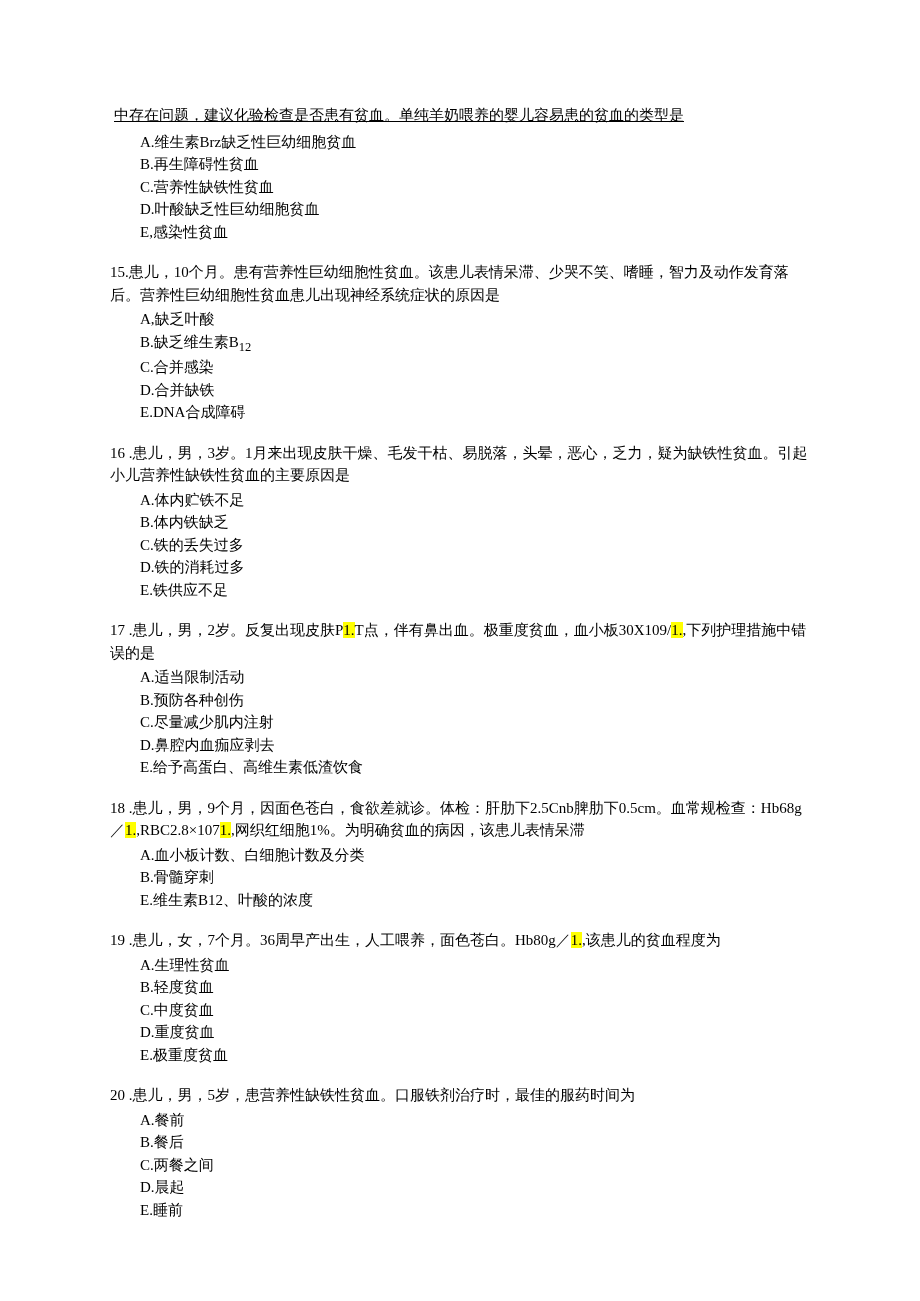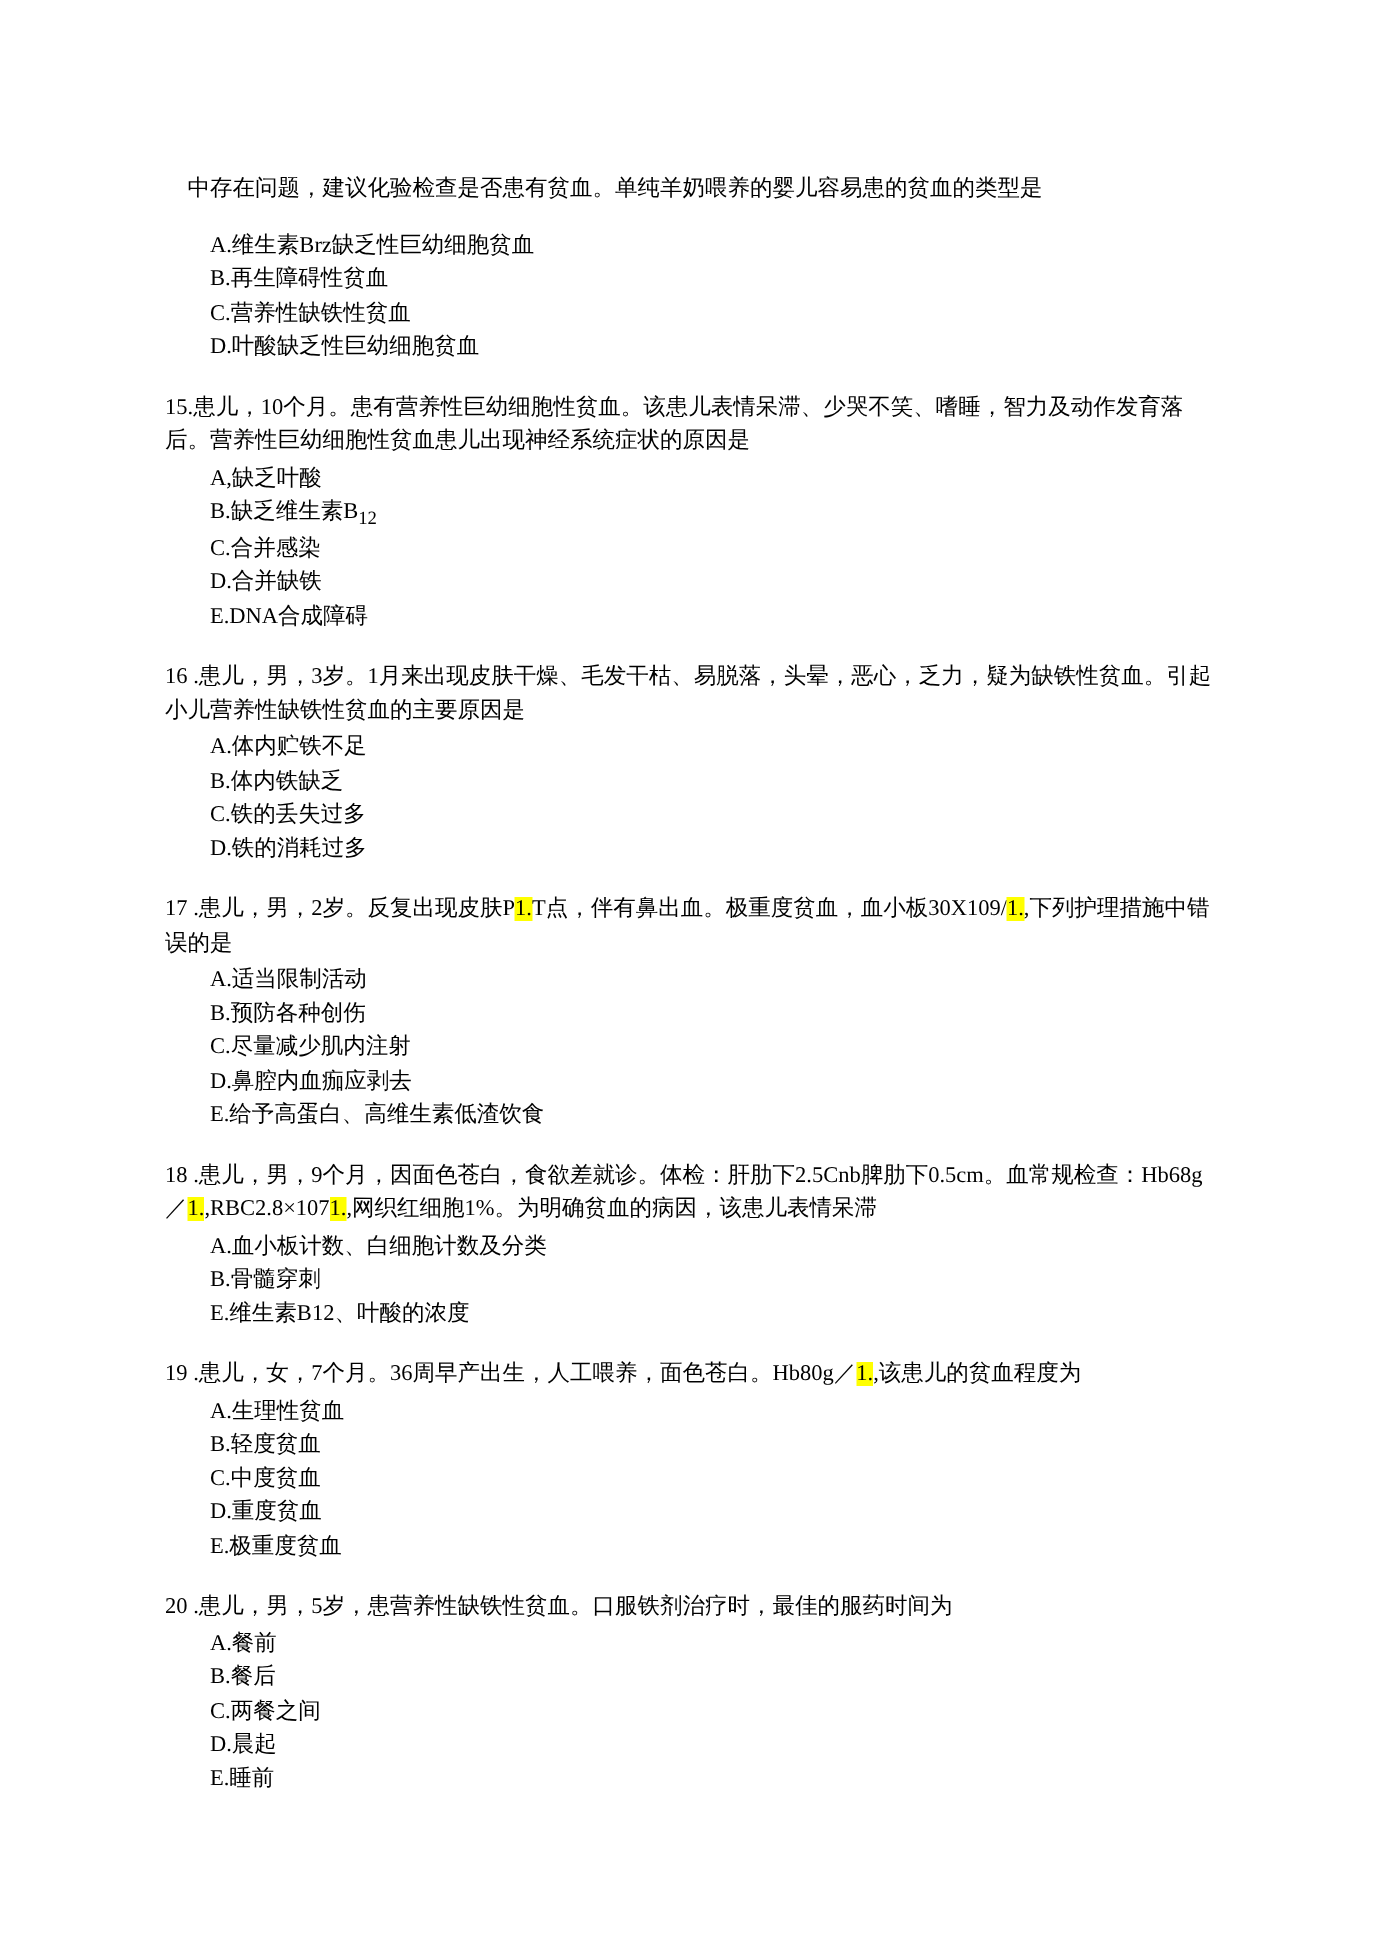--- a/index.html
+++ b/index.html
@@ -23,33 +23,35 @@
   .options {
     padding-left: 2em;
   }
   .opt {
     display: block;
   }
   .hl {
     background: #ffff00;
   }
   .continuation .stem-cont {
-    margin: 15px;
+    margin: 4px;
+    text-decoration: underline;
   }
 </style>
 </head>
 <body>
 
 <div class="question continuation">
   <p class="stem-cont">中存在问题，建议化验检查是否患有贫血。单纯羊奶喂养的婴儿容易患的贫血的类型是</p>
   <div class="options">
     <span class="opt">A.维生素Brz缺乏性巨幼细胞贫血</span>
     <span class="opt">B.再生障碍性贫血</span>
     <span class="opt">C.营养性缺铁性贫血</span>
     <span class="opt">D.叶酸缺乏性巨幼细胞贫血</span>
+    <span class="opt">E,感染性贫血</span>
   </div>
 </div>
 
 <div class="question">
   <p class="stem">15.患儿，10个月。患有营养性巨幼细胞性贫血。该患儿表情呆滞、少哭不笑、嗜睡，智力及动作发育落后。营养性巨幼细胞性贫血患儿出现神经系统症状的原因是</p>
   <div class="options">
     <span class="opt">A,缺乏叶酸</span>
     <span class="opt"><span>B.缺乏维生素B</span><sub>12</sub></span>
     <span class="opt">C.合并感染</span>
     <span class="opt">D.合并缺铁</span>
@@ -57,20 +59,21 @@
   </div>
 </div>
 
 <div class="question">
   <p class="stem">16 .患儿，男，3岁。1月来出现皮肤干燥、毛发干枯、易脱落，头晕，恶心，乏力，疑为缺铁性贫血。引起小儿营养性缺铁性贫血的主要原因是</p>
   <div class="options">
     <span class="opt">A.体内贮铁不足</span>
     <span class="opt">B.体内铁缺乏</span>
     <span class="opt">C.铁的丢失过多</span>
     <span class="opt">D.铁的消耗过多</span>
+    <span class="opt">E.铁供应不足</span>
   </div>
 </div>
 
 <div class="question">
   <p class="stem"><span>17 .患儿，男，2岁。反复出现皮肤P</span><span class="hl">1.</span><span>T点，伴有鼻出血。极重度贫血，血小板30X109/</span><span class="hl">1.</span><span>,下列护理措施中错误的是</span></p>
   <div class="options">
     <span class="opt">A.适当限制活动</span>
     <span class="opt">B.预防各种创伤</span>
     <span class="opt">C.尽量减少肌内注射</span>
     <span class="opt">D.鼻腔内血痂应剥去</span>

